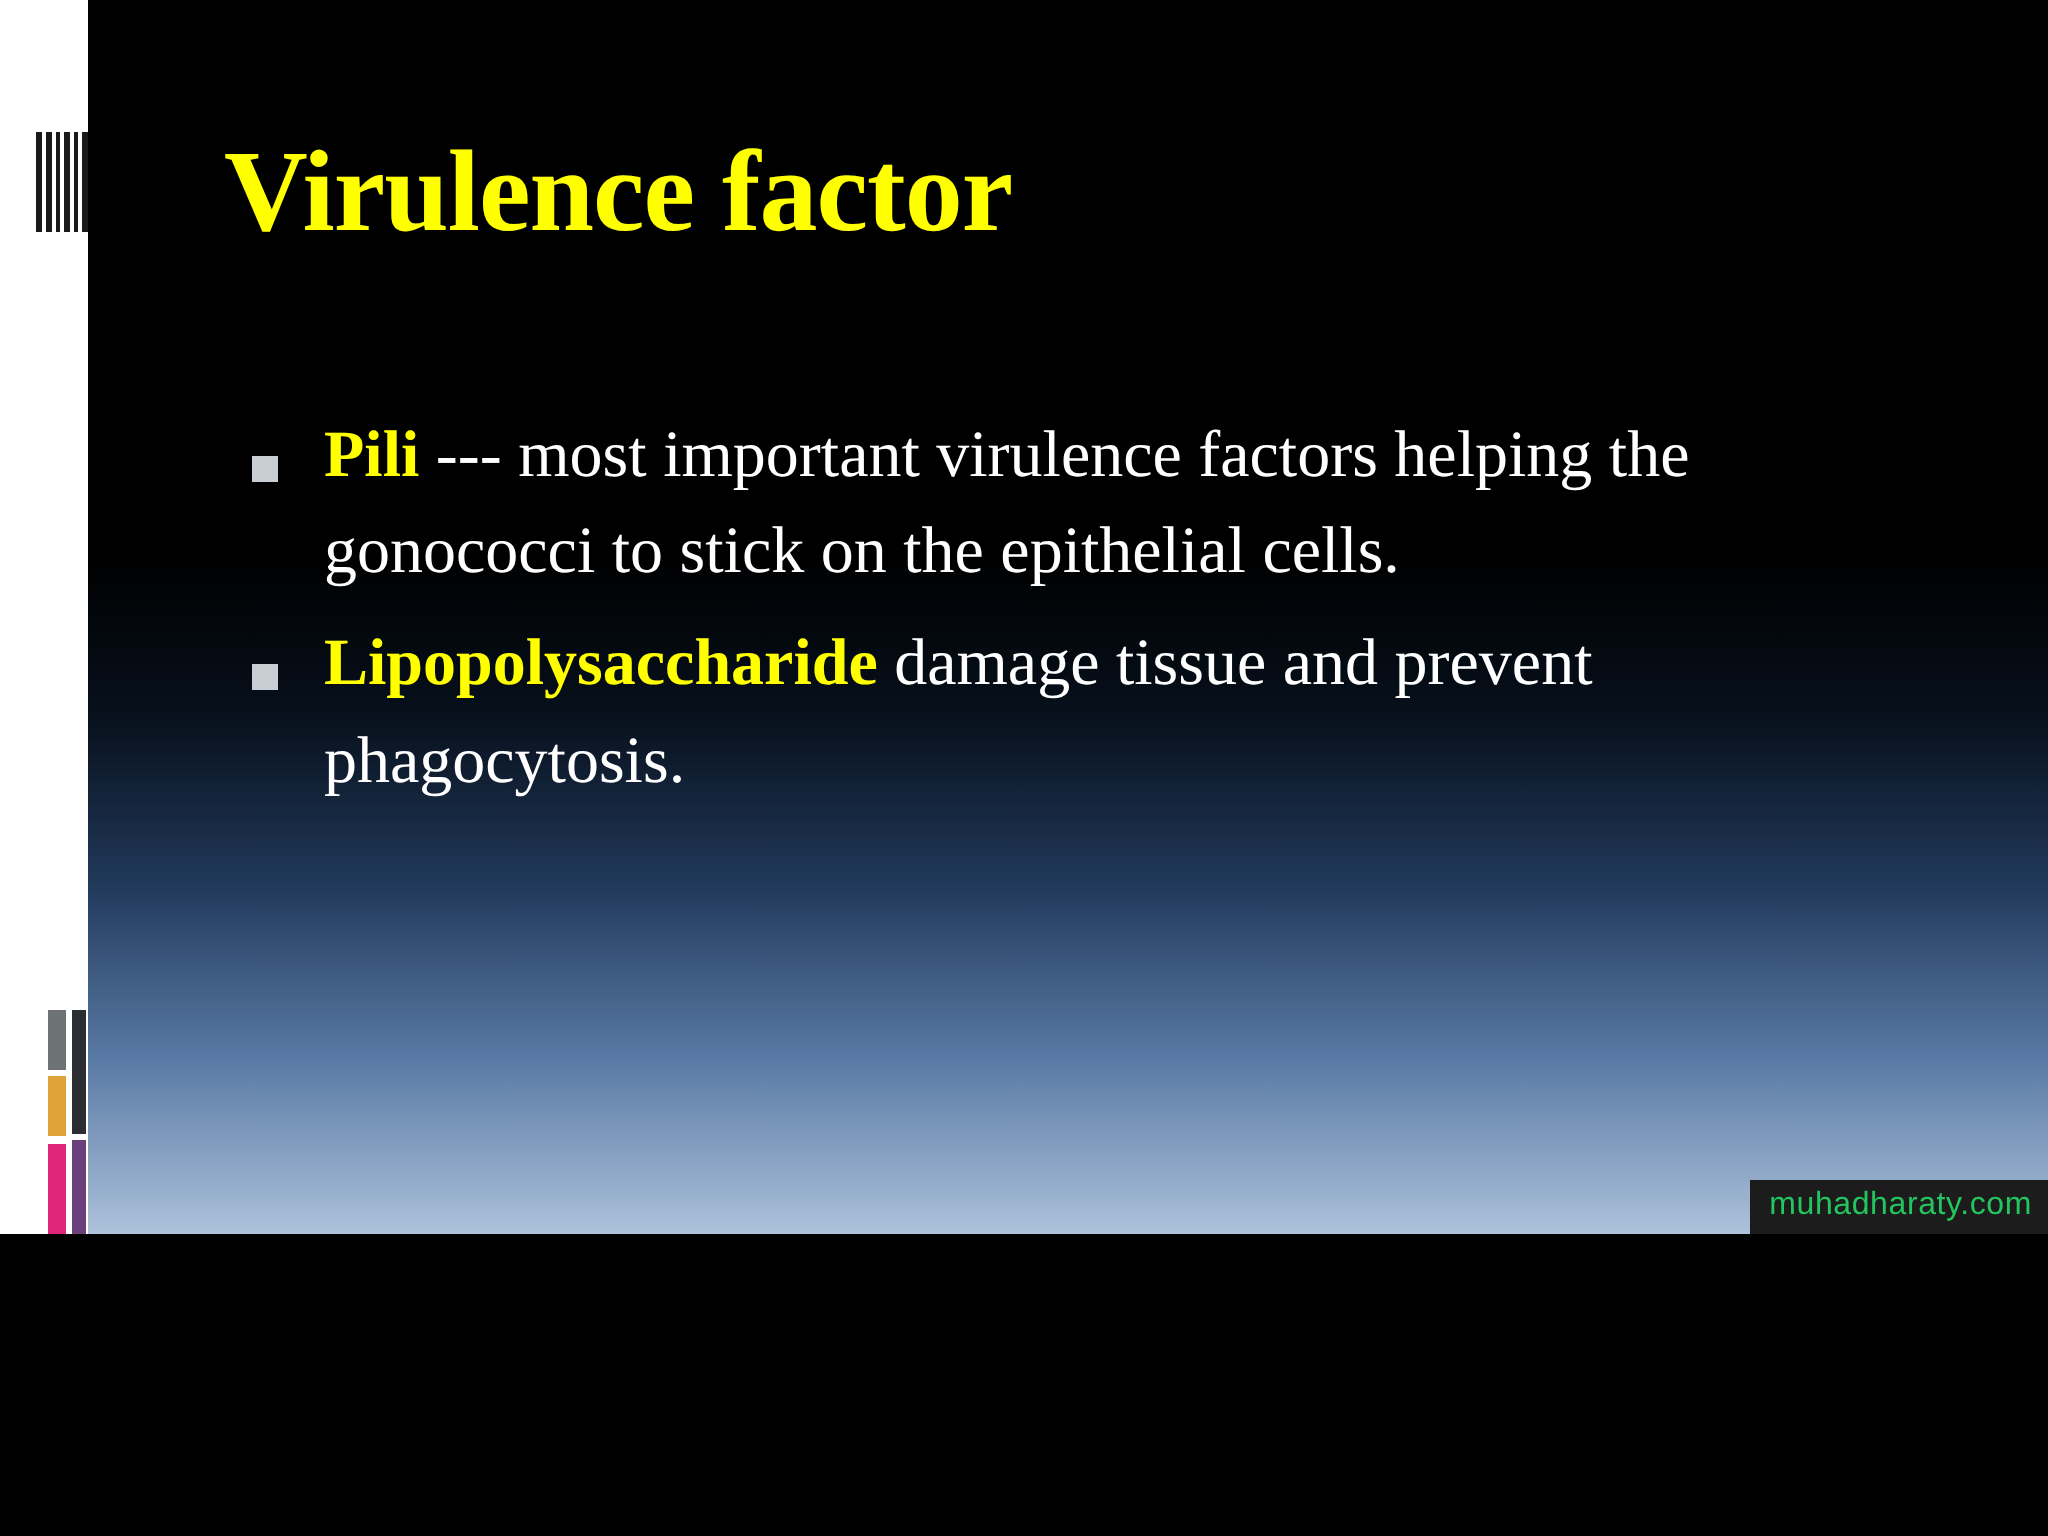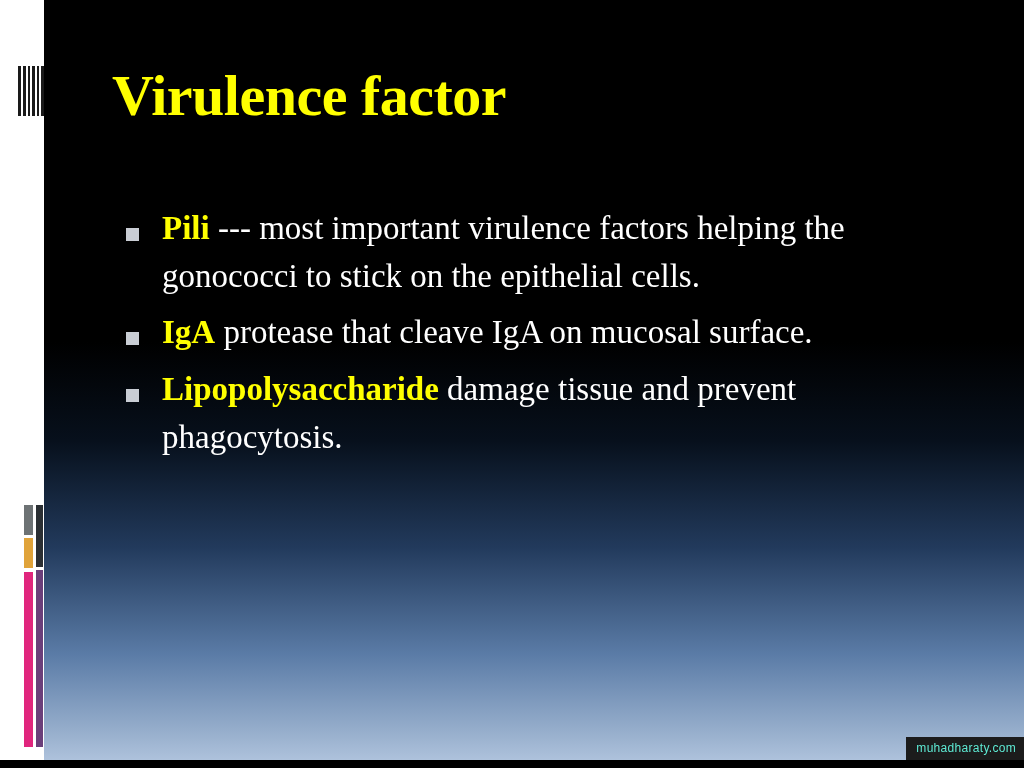--- a/index.html
+++ b/index.html
@@ -3,21 +3,21 @@
 <meta charset="utf-8">
 <style>
   html, body {
     margin: 0;
     padding: 0;
     background: #000;
   }
   .slide {
     position: relative;
     width: 1024px;
-    height: 760px;
+    height: 617px;
     overflow: hidden;
     background: linear-gradient(to bottom, #000000 0%, #000000 45%, #07101c 58%, #223a5c 72%, #5a7ba6 86%, #9bb2cf 97%, #aec2dc 100%);
     font-family: "Liberation Serif", serif;
   }
 
   
   .left-band {
     position: absolute;
     left: 0;
     top: 0;
@@ -116,23 +116,23 @@
     color: #ffff00;
     font-weight: bold;
   }
 
   
   .watermark {
     position: absolute;
     right: 0;
     bottom: 0;
     background: #1c1c1c;
-    color: #5eead4;
+    color: #22c55e;
     font-family: "Liberation Sans", sans-serif;
-    font-size: 12px;
+    font-size: 16px;
     padding: 4px 8px 5px 10px;
     letter-spacing: 0.3px;
     margin-top: 20px;
   }
 </style>
 </head>
 <body>
 
 <div class="slide">
 
@@ -158,26 +158,20 @@
 
   <div class="body">
 
     <div class="bullet-row">
       <span class="bullet-marker"></span>
       <div class="bullet-text">
         <span class="kw">Pili</span><span> --- most important virulence factors helping the gonococci to stick on the epithelial cells.</span>
       </div>
     </div>
 
-    <div class="bullet-row">
-      <span class="bullet-marker"></span>
-      <div class="bullet-text">
-        <span class="kw">IgA</span><span> protease that cleave IgA on mucosal surface.</span>
-      </div>
-    </div>
 
     <div class="bullet-row">
       <span class="bullet-marker"></span>
       <div class="bullet-text">
         <span class="kw">Lipopolysaccharide</span><span> damage tissue and prevent phagocytosis.</span>
       </div>
     </div>
 
   </div>
 

